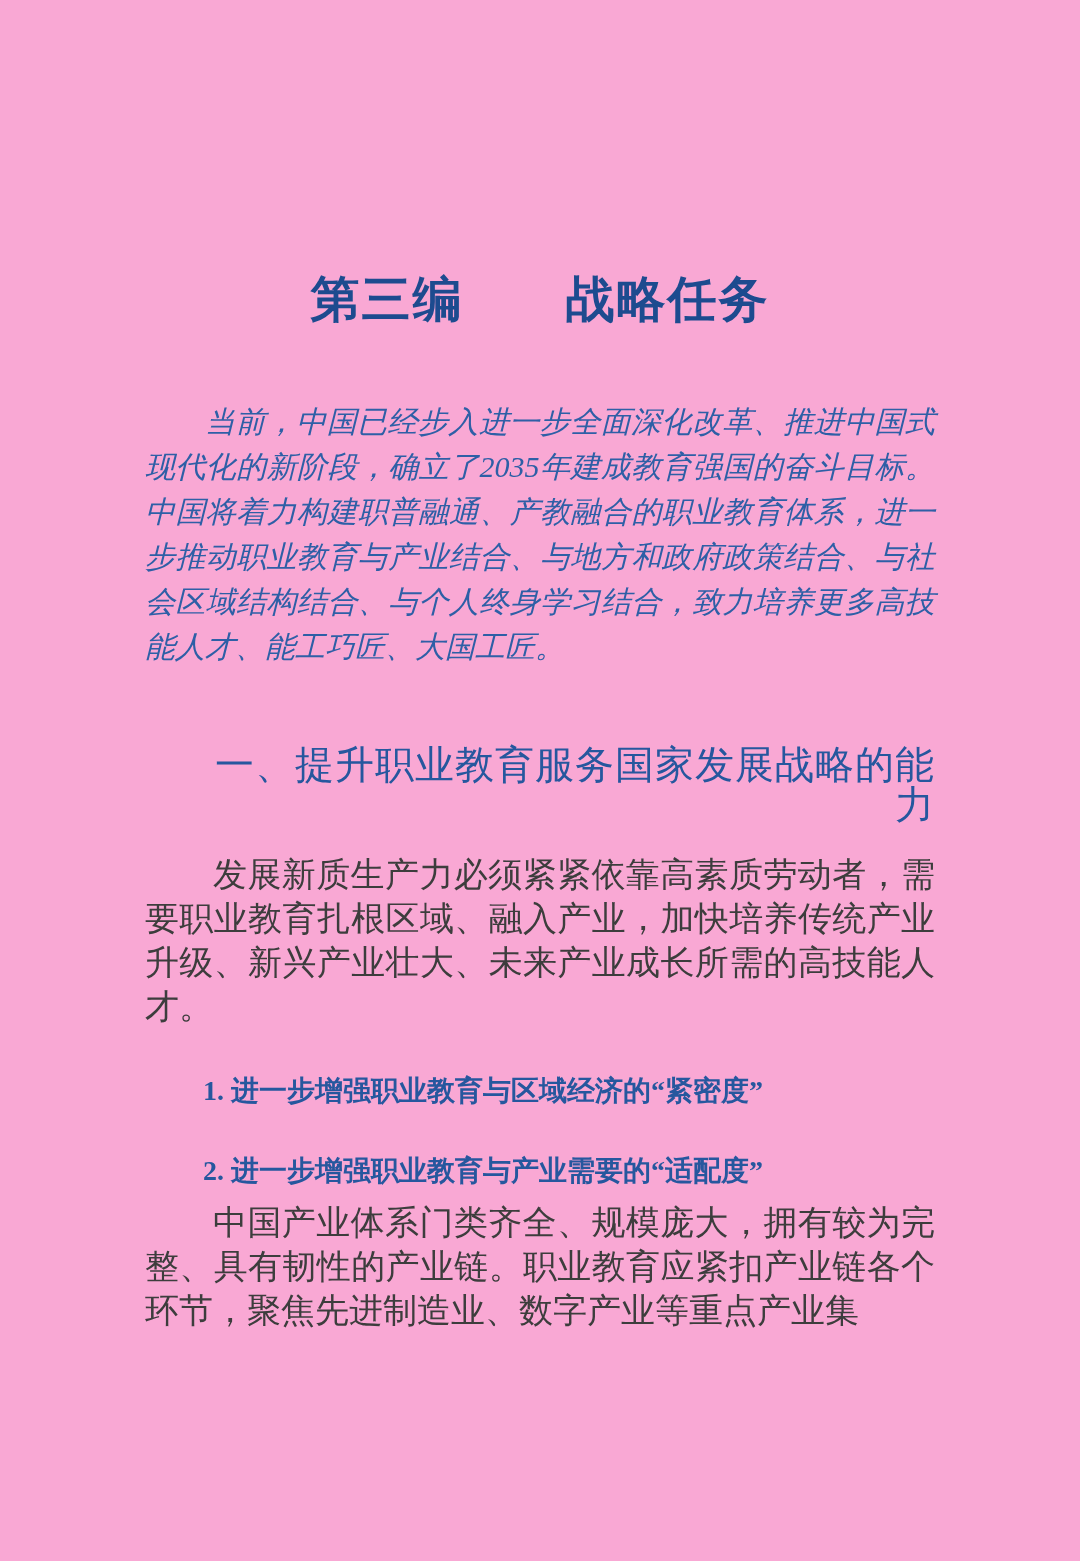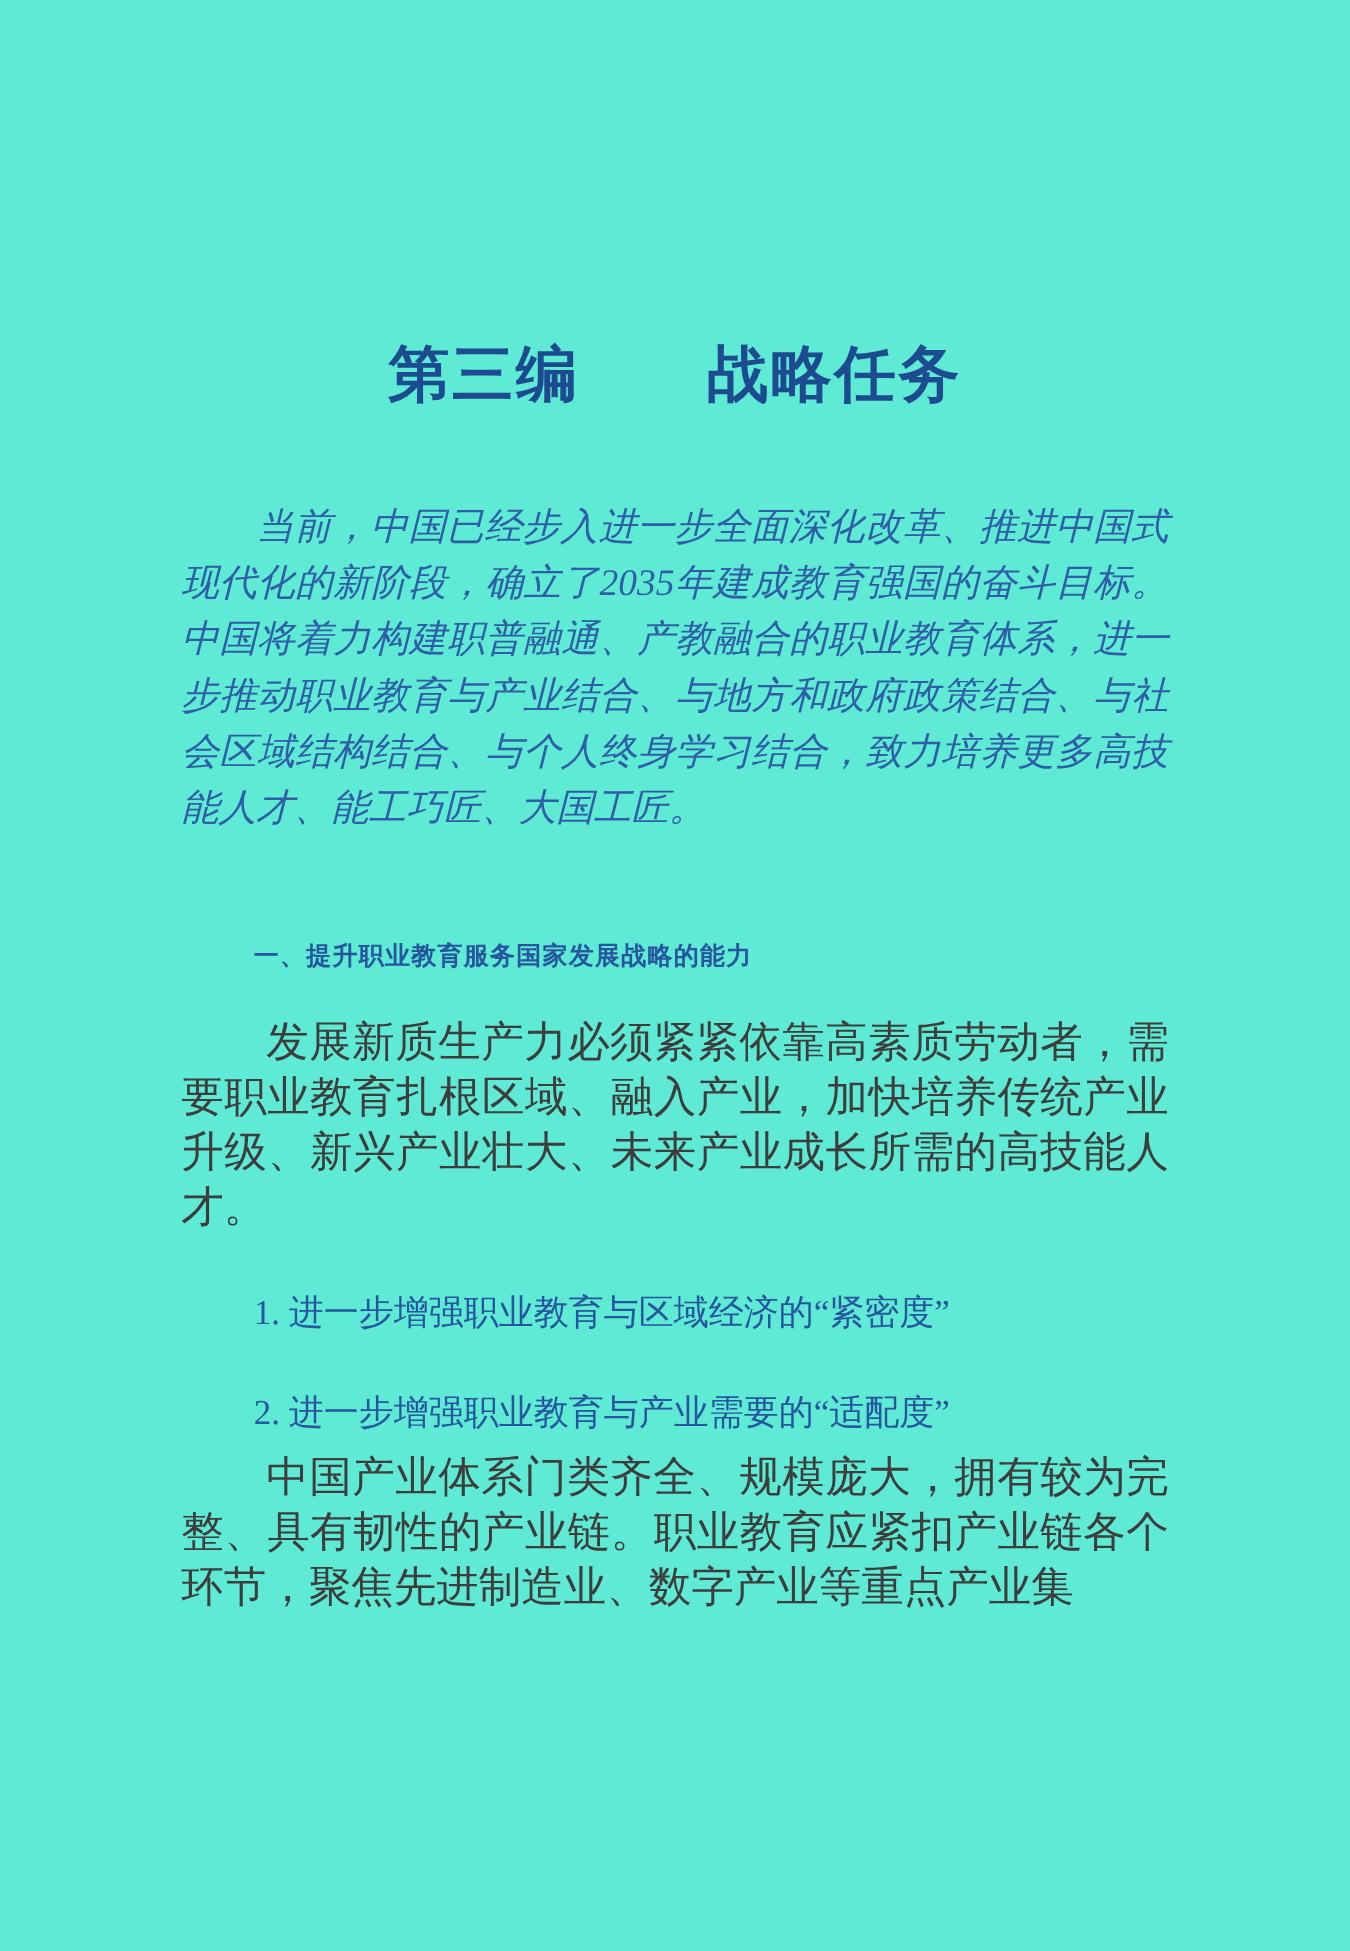--- a/index.html
+++ b/index.html
@@ -5,21 +5,21 @@
   html, body {
     margin: 0;
     padding: 0;
     background: #ffffff;
   }
   .page {
     position: relative;
     width: 1080px;
     height: 1561px;
     margin: 0 auto;
-    background: #5eead4;
+    background: #f9a8d4;
     overflow: hidden;
     box-sizing: border-box;
     padding: 0 145px;
     font-family: "Liberation Serif", "DejaVu Serif", serif;
   }
   .doc-title {
     margin: 0;
     padding-top: 272px;
     text-align: center;
     font-size: 49px;
@@ -34,40 +34,41 @@
     font-size: 30px;
     line-height: 45px;
     text-align: justify;
     text-indent: 2em;
     color: #2e5fa6;
     font-style: italic; 
   }
   .section-heading {
     margin: 76px 0 0 0;
     padding-left: 58px;
-    font-size: 20px;
+    font-size: 39px;
     line-height: 40px;
-    font-weight: bold;
+    font-weight: normal;
     color: #26579e;
     letter-spacing: 1px;
+    text-align: right;
   }
   .body-paragraph {
     margin: 28px 0 0 0;
     font-size: 34px;
     line-height: 44px;
     text-align: justify;
     text-indent: 2em;
     color: #3d3d3d;
   }
   .subsection-heading {
     margin: 44px 0 0 0;
     padding-left: 58px;
     font-size: 28px;
     line-height: 36px;
-    font-weight: normal;
+    font-weight: bold;
     color: #26579e;
   }
   .subsection-body {
     margin: 12px 0 0 0;
   }
 </style>
 </head>
 <body>
 
 <div class="page">

